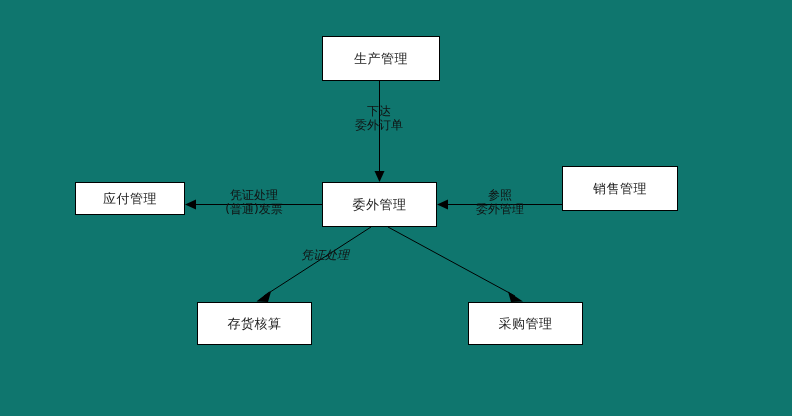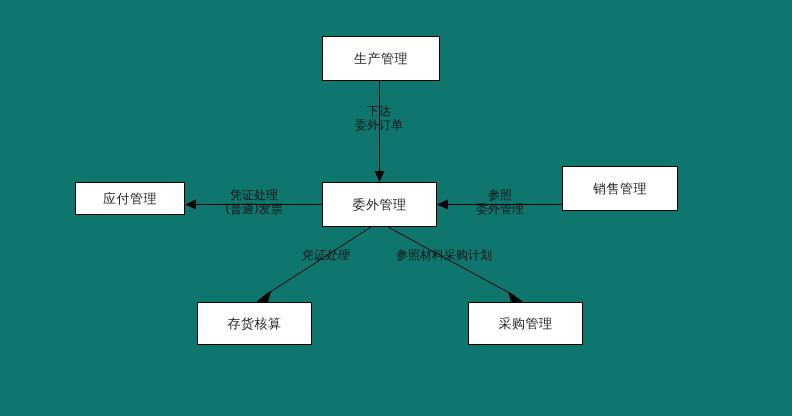--- a/index.html
+++ b/index.html
@@ -126,17 +126,14 @@
 
   <div class="edge-label two-line" style="left:500px; top:188px; transform:translateX(-50%);text-align:center;">
     <div>参照</div>
     <div>委外管理</div>
   </div>
 
   <div class="edge-label" style="left:325px; top:248px; transform:translateX(-50%);font-style:italic;">
     <div>凭证处理</div>
   </div>
 
-  <div class="edge-label" style="left:444px; top:248px; transform:translateX(-50%);">
-    <div>参照材料采购计划</div>
-  </div>
 
 </div>
 
 </body></html>

